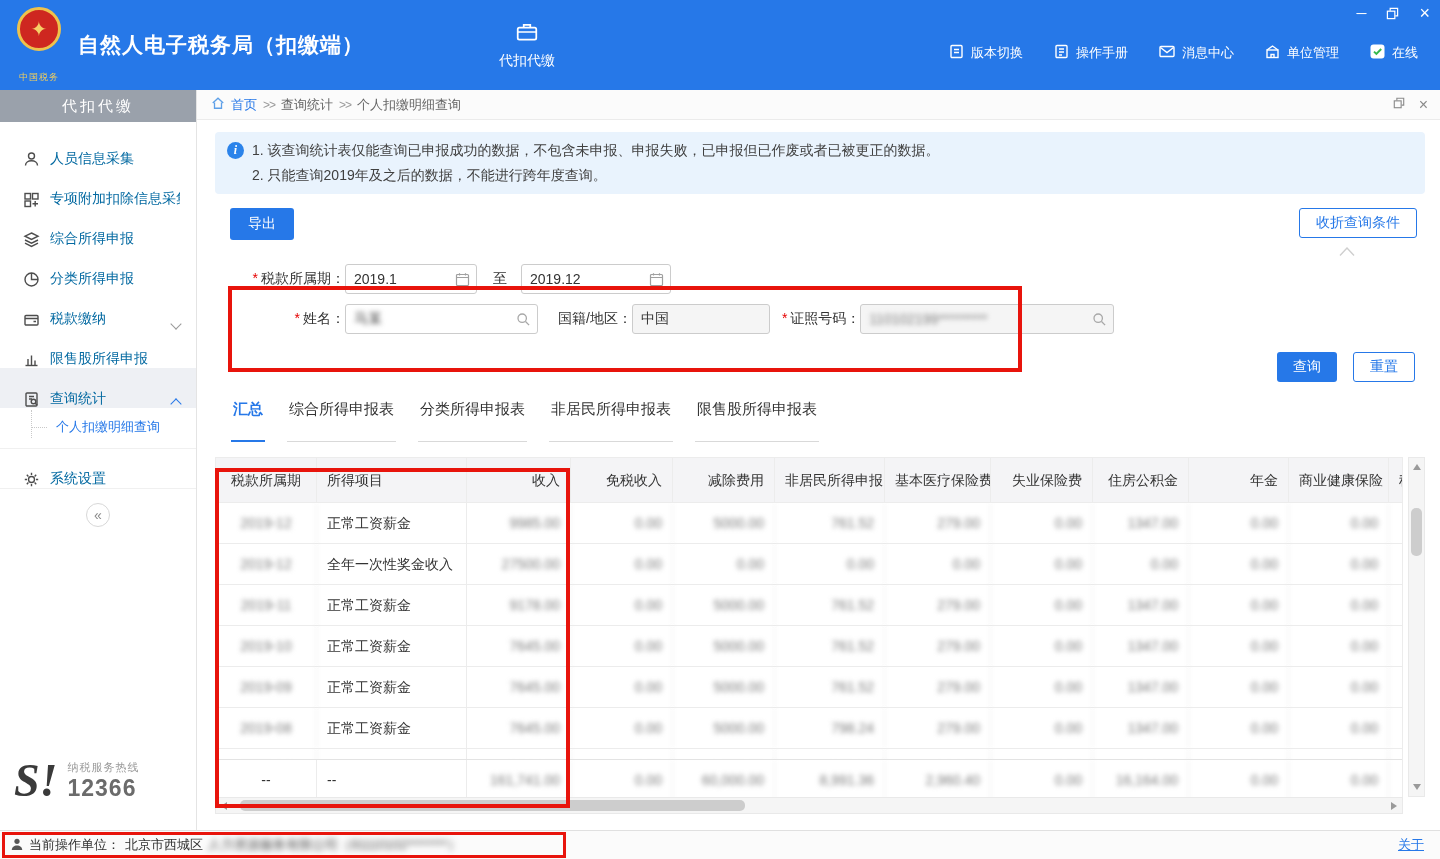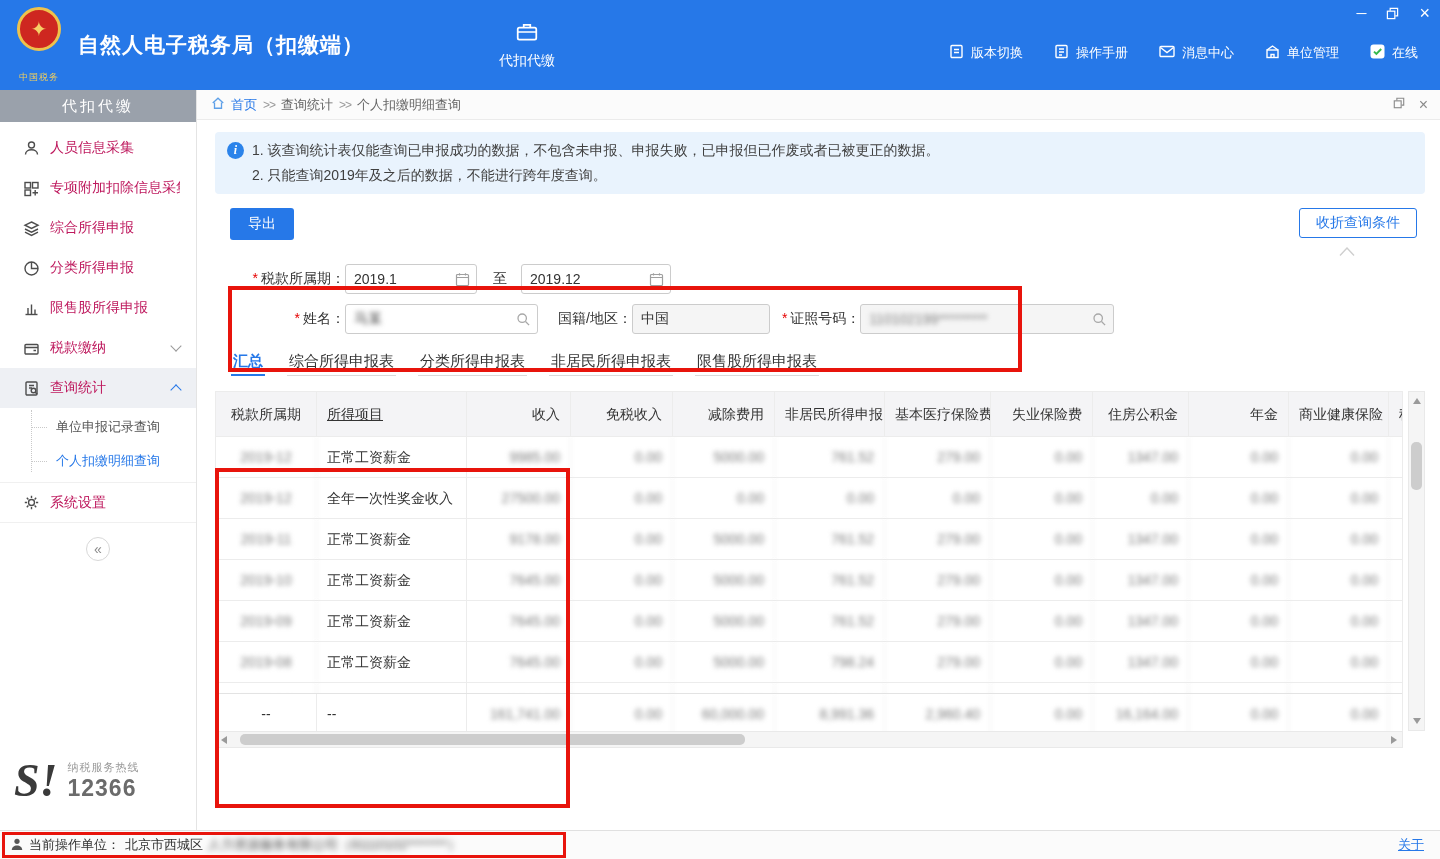--- a/index.html
+++ b/index.html
@@ -18,21 +18,21 @@
 .top-actions{margin-left:auto;display:flex;align-items:center;gap:30px;font-size:13px;padding-top:16px;margin-right:4px;}
 .top-action{display:flex;align-items:center;gap:6px;cursor:pointer;white-space:nowrap;}
 .win-controls{position:absolute;top:4px;right:10px;display:flex;gap:20px;align-items:center;font-size:14px;line-height:1;}
 .wc{cursor:pointer;display:flex;align-items:center;}
 
 
 .bodyarea{flex:1;display:flex;min-height:0;}
 .sidebar{width:197px;border-right:1px solid #e4e4e4;position:relative;background:#fff;flex:0 0 auto;}
 .side-header{height:32px;background:#9aa1ab;color:#fff;font-size:15px;display:flex;align-items:center;justify-content:center;letter-spacing:3px;}
 .side-nav{padding-top:6px;}
-.side-item{height:40px;display:flex;align-items:center;padding:0 16px 0 22px;font-size:14px;color:#be185d;cursor:pointer;position:relative;white-space:nowrap;}
+.side-item{height:40px;display:flex;align-items:flex-end;padding:0 16px 0 22px;font-size:14px;color:#0369a1;cursor:pointer;position:relative;white-space:nowrap;}
 .side-item .sicon{width:18px;height:18px;margin-right:10px;display:flex;align-items:center;justify-content:center;flex:0 0 auto;}
 .slabel{flex:1;overflow:hidden;}
 .chev{width:8px;height:8px;border-right:1.6px solid #999;border-bottom:1.6px solid #999;flex:0 0 auto;}
 .chev.down{transform:rotate(45deg);margin-top:-4px;}
 .chev.up{transform:rotate(-135deg);margin-top:4px;border-color:#2678e8;}
 .side-item.group-open{background:#eef0f4;}
 .sub-list{position:relative;padding:2px 0 4px 0;border-bottom:1px solid #f0f0f0;}
 .sub-list::before{content:"";position:absolute;left:31px;top:2px;bottom:10px;border-left:1px dotted #c9c9c9;}
 .sub-item{height:34px;display:flex;align-items:center;padding-left:56px;font-size:13px;color:#555;cursor:pointer;position:relative;white-space:nowrap;}
 .sub-item::before{content:"";position:absolute;left:31px;width:16px;border-top:1px dotted #c9c9c9;top:50%;}
@@ -74,21 +74,21 @@
 .finput.gray{background:#f5f5f5;}
 .w132{width:132px}.w150{width:150px}.w193{width:193px}.w138{width:138px}.w254{width:254px}
 .to{margin:0 14px 0 16px;font-size:14px;color:#333;}
 .ml20{margin-left:20px}.ml12{margin-left:12px}
 .idval{color:#c0c0c0;}
 
 .action-row{margin-top:18px;display:flex;justify-content:flex-end;gap:16px;padding-right:10px;}
 .btn-sm{height:30px;padding:0 16px;}
 
 .tabs{margin-top:18px;display:flex;gap:22px;font-size:15px;margin-left:16px;}
-.tab{padding:0 2px 3px;color:#333;border-bottom:1px solid #d9d9d9;cursor:pointer;white-space:nowrap;}
+.tab{padding:0 2px 21px;color:#333;border-bottom:1px solid #d9d9d9;cursor:pointer;white-space:nowrap;}
 .tab.active{color:#2678e8;border-bottom:2px solid #2678e8;font-weight:bold;}
 
 
 .table-zone{position:relative;margin-top:15px;height:357px;}
 .table-clip{position:absolute;left:0;right:22px;top:0;height:340px;overflow:hidden;border:1px solid #ececec;border-bottom:none;background:#b91c1c;}
 .trow{display:flex;width:1243px;border-bottom:1px solid #ececec;background:#fff;}
 .thead{background:#f4f4f6;}
 .tcell{height:40px;line-height:40px;padding:0 10px;font-size:14px;color:#333;border-right:1px solid #ececec;overflow:hidden;white-space:nowrap;flex:0 0 auto;}
 .thead .tcell{height:44px;line-height:44px;}
 .tbody-clip{height:256px;overflow:hidden;}
@@ -237,56 +237,53 @@
                 <path d="M8.5 2v6.5H15"></path>
               </svg>
             </span>
           <span class="slabel">分类所得申报</span>
         </div>
 
 
         <div class="side-item">
           <span class="sicon">
               <svg width="17" height="17" viewBox="0 0 17 17" fill="none" stroke="#4d4d4d" stroke-width="1.4">
+                <rect x="2" y="4.5" width="13" height="9.5" rx="1"></rect>
+                <path d="M2 7.5h13M10.5 10.5h2.5"></path>
+              </svg>
+            </span>
+          <span class="slabel">税款缴纳</span>
+          <span class="chev down"></span>
+        </div>
+
+        <div class="side-item">
+          <span class="sicon">
+              <svg width="17" height="17" viewBox="0 0 17 17" fill="none" stroke="#4d4d4d" stroke-width="1.4">
                 <path d="M2.5 14.5h12"></path>
                 <path d="M5 14V8M8.5 14V4.5M12 14V9.5"></path>
               </svg>
             </span>
           <span class="slabel">限售股所得申报</span>
-        </div>
-
-        <div class="side-item">
-          <span class="sicon">
-              <svg width="17" height="17" viewBox="0 0 17 17" fill="none" stroke="#4d4d4d" stroke-width="1.4">
-                <rect x="2" y="4.5" width="13" height="9.5" rx="1"></rect>
-                <path d="M2 7.5h13M10.5 10.5h2.5"></path>
-              </svg>
-            </span>
-          <span class="slabel">税款缴纳</span>
-          <span class="chev down"></span>
         </div>
 
 
         <div class="side-item group-open">
           <span class="sicon">
               <svg width="17" height="17" viewBox="0 0 17 17" fill="none" stroke="#4d4d4d" stroke-width="1.4">
                 <rect x="3" y="2" width="11" height="13" rx="1"></rect>
                 <path d="M6 5.5h5M6 8h3"></path>
                 <circle cx="10.5" cy="10.5" r="2.3"></circle>
                 <path d="M12.2 12.2l2 2"></path>
               </svg>
             </span>
           <span class="slabel">查询统计</span>
           <span class="chev up"></span>
         </div>
 
         <div class="sub-list">
-          <div class="sub-item">
-            <span>单位申报记录查询</span>
-          </div>
           <div class="sub-item active">
             <span>个人扣缴明细查询</span>
           </div>
         </div>
 
         <div class="side-item settings">
           <span class="sicon">
               <svg width="17" height="17" viewBox="0 0 17 17" fill="none" stroke="#4d4d4d" stroke-width="1.4">
                 <circle cx="8.5" cy="8.5" r="3"></circle>
                 <path d="M8.5 1.8V4M8.5 13v2.2M1.8 8.5H4M13 8.5h2.2M3.8 3.8l1.6 1.6M11.6 11.6l1.6 1.6M13.2 3.8l-1.6 1.6M5.4 11.6l-1.6 1.6"></path>
@@ -382,35 +379,39 @@
             <div class="finput w254 gray">
               <span class="idval blur">110102199*********</span>
               <span class="ficon"><svg width="15" height="15" viewBox="0 0 15 15" fill="none" stroke="#a8a8a8" stroke-width="1.3">
                     <circle cx="6.2" cy="6.2" r="4.2"></circle>
                     <path d="M9.5 9.5l3.6 3.6"></path>
                   </svg></span>
             </div>
           </div>
         </div>
 
+        <div class="action-row">
+          <div class="btn-primary btn-sm">查询</div>
+          <div class="btn-outline btn-sm">重置</div>
+        </div>
 
         <div class="tabs">
           <span class="tab active">汇总</span>
           <span class="tab">综合所得申报表</span>
           <span class="tab">分类所得申报表</span>
           <span class="tab">非居民所得申报表</span>
           <span class="tab">限售股所得申报表</span>
         </div>
 
         <div class="table-zone">
           <div class="table-clip">
             <div id="table-inner">
                 <div class="trow thead">
                   <div class="tcell" style="width: 101px; text-align: center;">税款所属期</div>
-                  <div class="tcell" style="width: 150px; text-align: left; text-decoration: underline;">所得项目</div>
+                  <div class="tcell" style="width: 150px; text-align: left;">所得项目</div>
                   <div class="tcell" style="width: 104px; text-align: right;">收入</div>
                   <div class="tcell" style="width: 102px; text-align: right;">免税收入</div>
                   <div class="tcell" style="width: 102px; text-align: right;">减除费用</div>
                   <div class="tcell" style="width: 110px; text-align: right;">非居民所得申报</div>
                   <div class="tcell" style="width: 106px; text-align: right;">基本医疗保险费</div>
                   <div class="tcell" style="width: 102px; text-align: right;">失业保险费</div>
                   <div class="tcell" style="width: 96px; text-align: right;">住房公积金</div>
                   <div class="tcell" style="width: 100px; text-align: right;">年金</div>
                   <div class="tcell" style="width: 100px; text-align: right;">商业健康保险</div>
                   <div class="tcell" style="width: 70px; text-align: left;">税</div>

